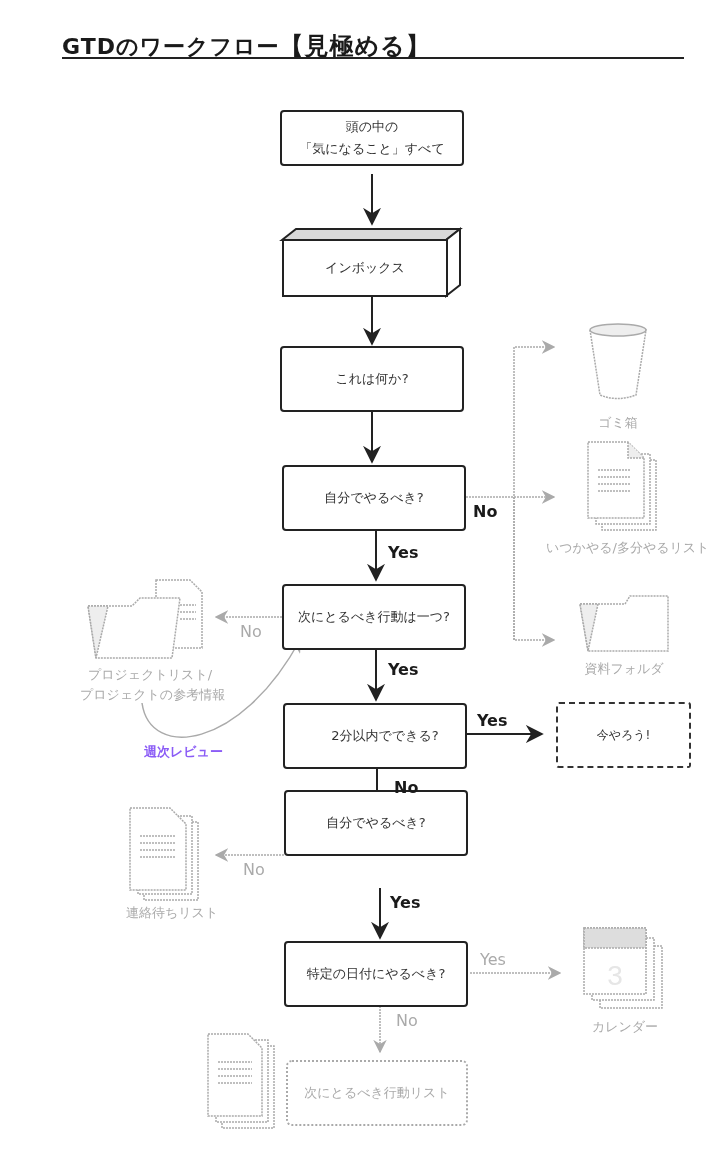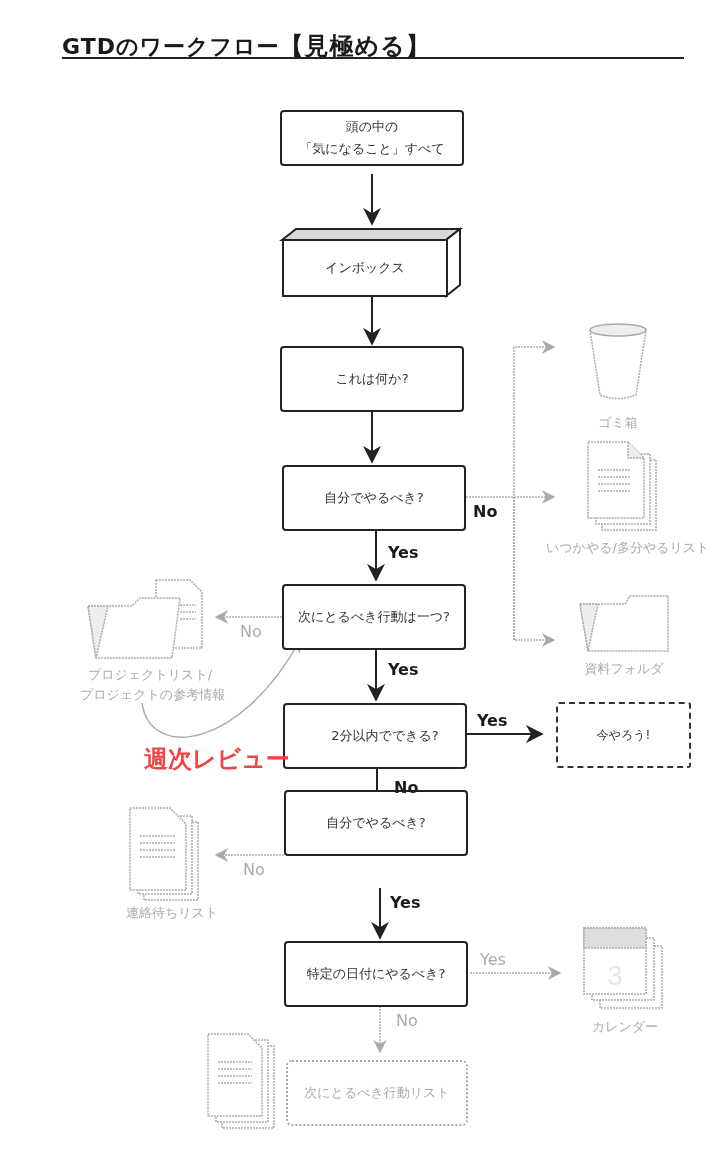--- a/index.html
+++ b/index.html
@@ -6,21 +6,21 @@
   body{width:728px;height:1150px;position:relative;overflow:hidden;font-family:"DejaVu Sans",sans-serif;color:#222;}
   .title{position:absolute;left:62px;top:30px;font-size:22px;font-weight:bold;letter-spacing:1px;color:#1a1a1a;white-space:nowrap;}
   .title .big{font-size:24px;}
   .title-rule{position:absolute;left:62px;top:57px;width:622px;height:2px;background:#222;}
   .box{position:absolute;border:2px solid #222;border-radius:4px;background:#fff;display:flex;align-items:center;justify-content:center;text-align:center;font-size:13px;line-height:1.7;color:#333;box-sizing:border-box;}
   .box.dashed{border:2px dashed #333;border-radius:3px;font-size:12px;}
   .box.faded{border:2px dotted #aaa;color:#aaa;border-radius:6px;}
   .lbl{position:absolute;font-size:16px;font-weight:bold;color:#1a1a1a;white-space:nowrap;}
   .lbl.faded{color:#aaa;font-weight:normal;}
   .cap{position:absolute;font-size:13px;color:#aaa;white-space:nowrap;text-align:center;}
-  .review{position:absolute;font-size:24px;color:#ef4444;white-space:nowrap;font-weight:bold;}
+  .review{position:absolute;font-size:13px;color:#8b5cf6;white-space:nowrap;font-weight:bold;}
   svg.lines{position:absolute;left:0;top:0;}
 </style>
 </head>
 <body>
 
 <div class="title"><span>GTDのワークフロー</span><span class="big">【見極める】</span></div>
 <div class="title-rule"></div>
 
 <svg class="lines" width="728" height="1150">
   <defs>

